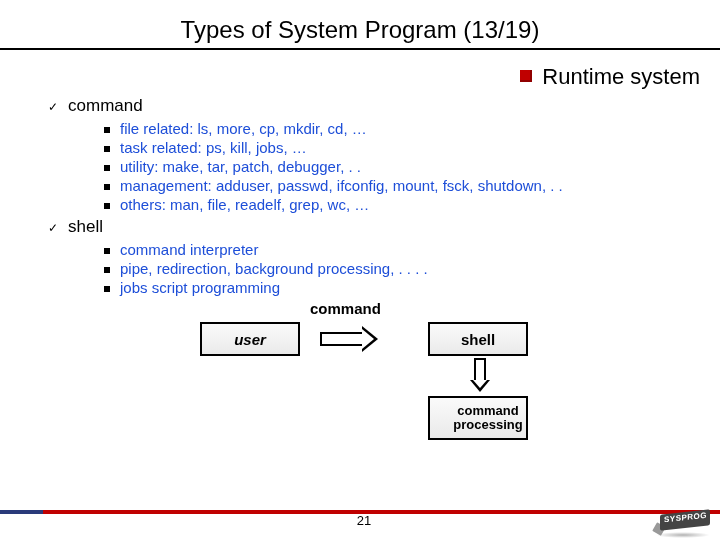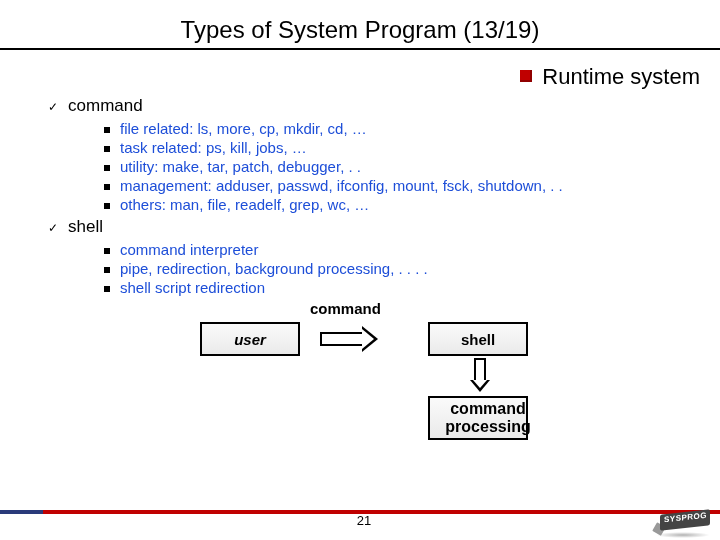--- a/index.html
+++ b/index.html
@@ -92,21 +92,21 @@
     background: linear-gradient(#fafafa,#eaeaea);
     text-align: center;
     font-weight: bold;
     display: flex;
     align-items: center;
     justify-content: center;
     font-size: 15px;
   }
   .box-user { left: 180px; top: 22px; width: 100px; height: 34px; font-style: italic; }
   .box-shell { left: 408px; top: 22px; width: 100px; height: 34px; }
-  .box-cmdproc { left: 408px; top: 96px; width: 100px; height: 44px; font-size: 16px; line-height: 1.1; padding-left: 20px; }
+  .box-cmdproc { left: 408px; top: 96px; width: 100px; height: 44px; font-size: 13px; line-height: 1.1; padding-left: 20px; }
   .arrow-right {
     position: absolute;
     left: 300px; top: 26px;
     width: 60px; height: 26px;
   }
   .arrow-right .shaft {
     position: absolute;
     left: 0; top: 6px;
     width: 42px; height: 14px;
     border: 2px solid #000;
@@ -264,21 +264,21 @@
       <div class="l3">
         <div class="l3-bullet"></div>
         <div class="l3-text">command interpreter</div>
       </div>
       <div class="l3">
         <div class="l3-bullet"></div>
         <div class="l3-text">pipe, redirection, background processing, . . . .</div>
       </div>
       <div class="l3">
         <div class="l3-bullet"></div>
-        <div class="l3-text">shell script redirection</div>
+        <div class="l3-text">jobs script programming</div>
       </div>
     </div>
   </div>
 
   <div class="diagram">
     <div class="cmd-label">command</div>
     <div class="box box-user">user</div>
     <div class="arrow-right">
       <div class="shaft"></div>
         <div class="head"></div>

